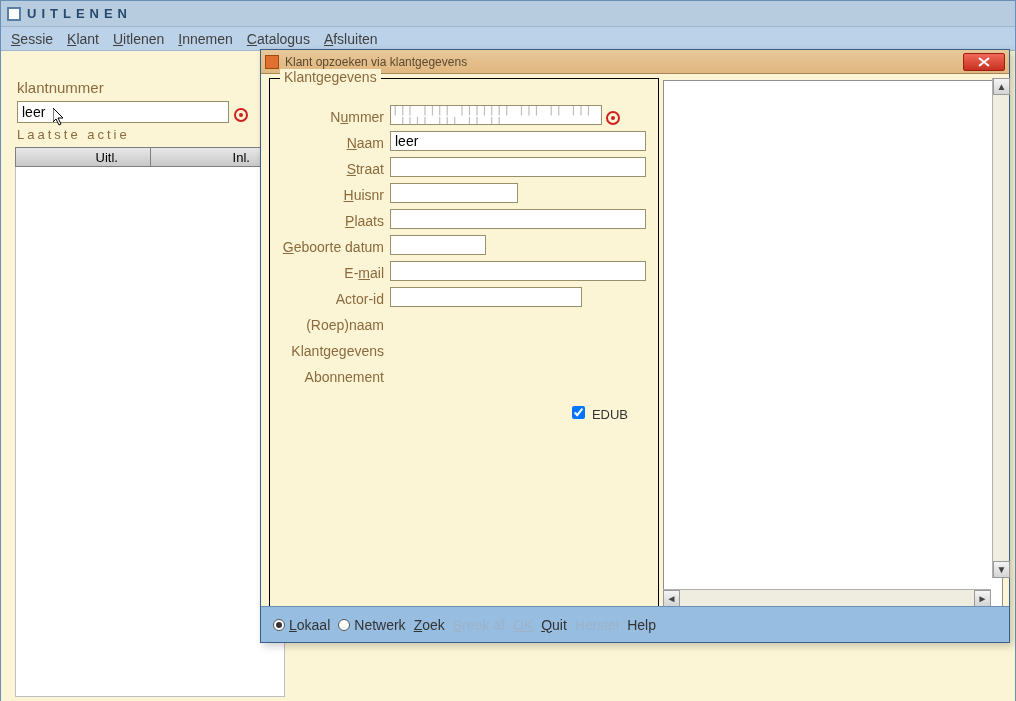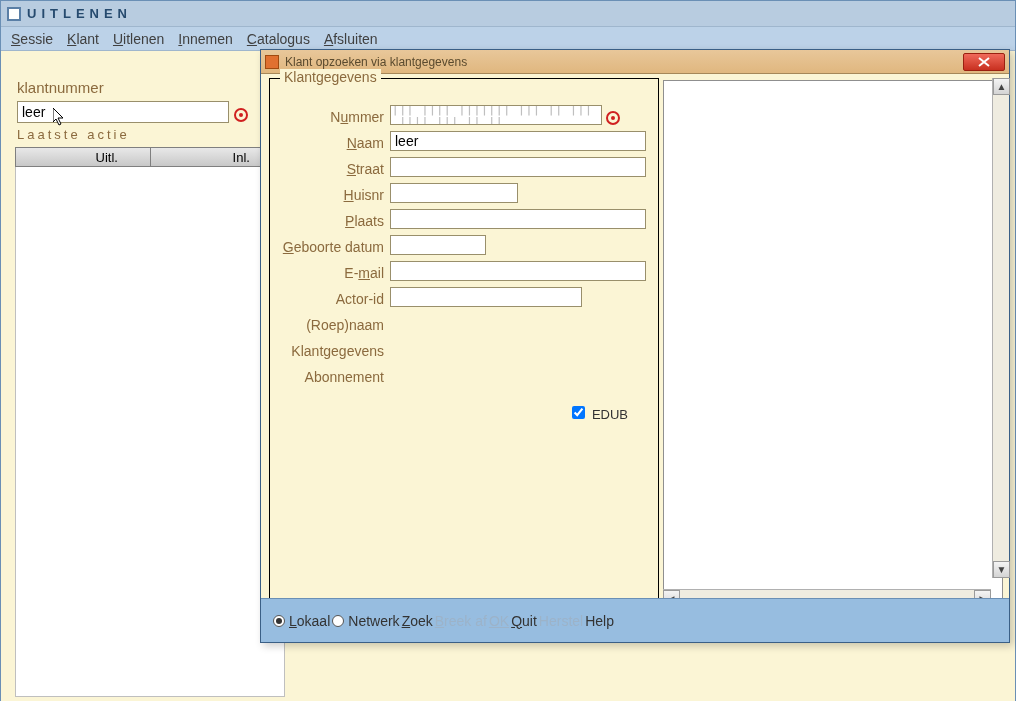--- a/index.html
+++ b/index.html
@@ -238,26 +238,26 @@
     border: 1px solid #9a9a9a;
     display:inline-flex;align-items:center;justify-content:center;
     font-size: 10px; color: #444; position: absolute;
   }
   .hscroll .arrow.left { left: 0; }
   .hscroll .arrow.right { right: 0; }
   .hscroll .track { position:absolute; left:17px; right:17px; top:0; bottom:0; background:#efece0;}
 
   .dialog-bottom {
     position: absolute; left: 0; right: 0; bottom: 0;
-    height: 44px;
+    height: 36px;
     background: #97bde0;
     border-top: 1px solid #6a8fb5;
     display: flex; align-items: center;
     padding: 0 12px;
-    gap: 2px;
+    gap: 8px;
     font-size: 14px;
     color: #333;
   }
   .dialog-bottom .radio {
     display:inline-flex;align-items:center;gap:4px;
   }
   .dialog-bottom .radio .dot {
     width: 12px; height: 12px; border-radius:50%; border:1px solid #555;
     display:inline-flex;align-items:center;justify-content:center;background:#fff;
   }

